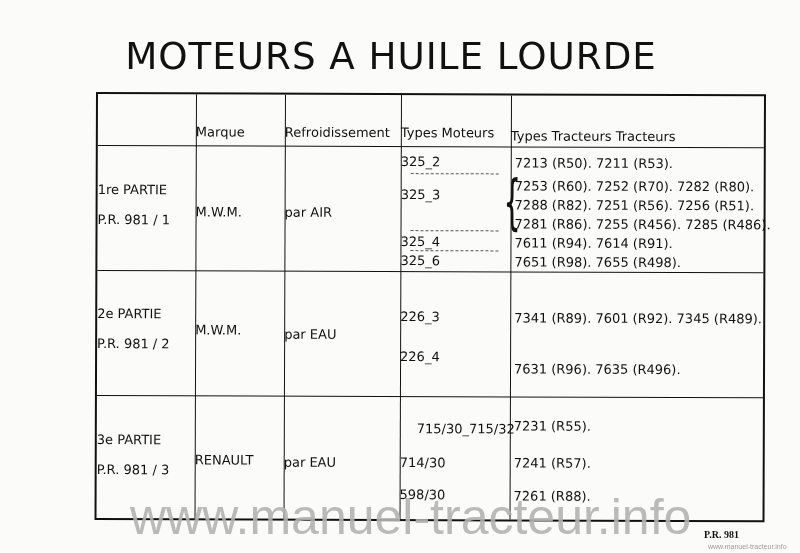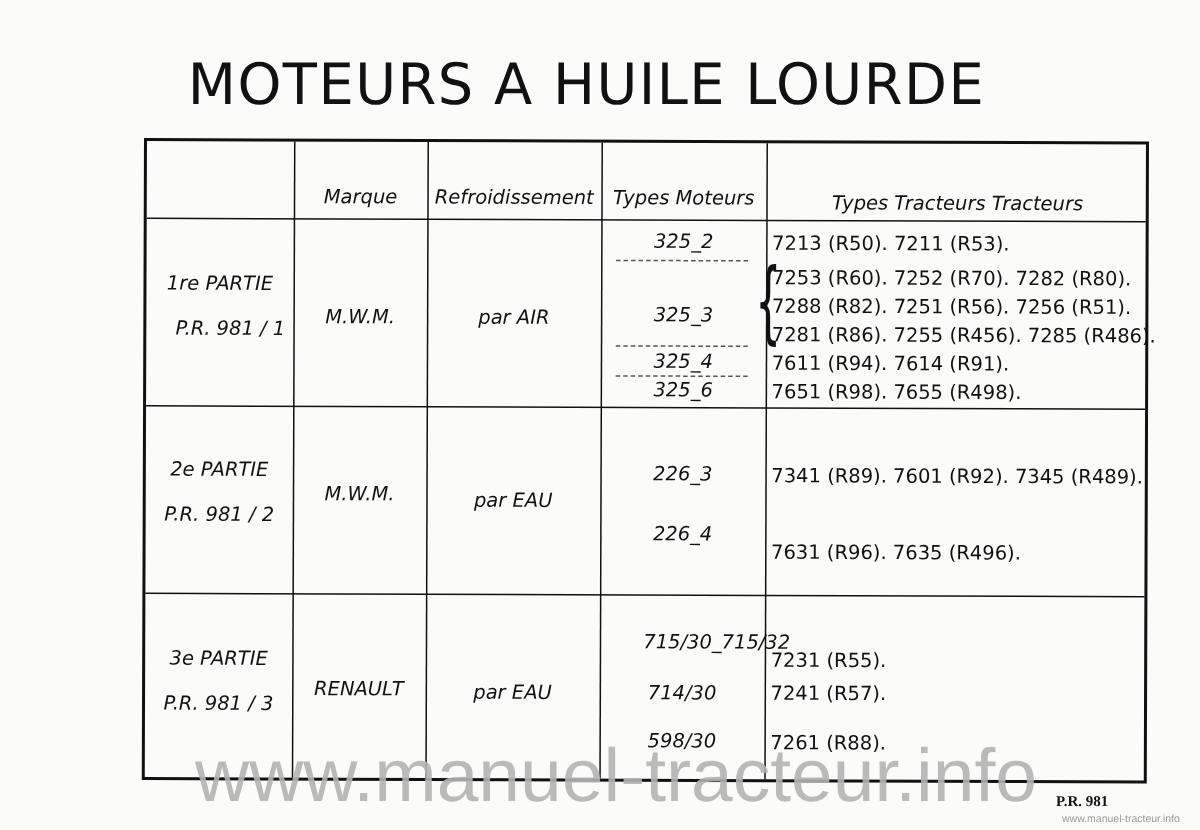--- a/index.html
+++ b/index.html
@@ -19,21 +19,21 @@
     position:absolute; left:96px; top:92px; width:670px; height:428px;
     border:2px solid #111; box-sizing:border-box;
     transform:rotate(0.2deg); transform-origin:left top;
   }
   .vline { position:absolute; top:0; bottom:0; width:0; border-left:1.5px solid #111; }
   .hline { position:absolute; left:0; right:0; height:0; border-top:1.5px solid #111; }
   .dash  { position:absolute; height:0; border-top:1px dashed #555; }
   .cell {
     position:absolute; font-size:13px; white-space:nowrap; line-height:16px;
   }
-  .center { text-align:center;font-style:italic; }
+  .center { text-align:left; }
   .hdr { font-size:13px; }
   .brace {
     position:absolute; font-size:60px; line-height:60px; color:#111;
     transform:scaleX(0.45); transform-origin:left;
     font-family:"DejaVu Sans", sans-serif;
   }
   .watermark {
     position:absolute; left:130px; top:488px; font-size:50px; color:#b3b3b3;
     font-family:"Liberation Sans", sans-serif; letter-spacing:0px; opacity:0.9;
   }
@@ -70,21 +70,21 @@
   <div class="cell hdr center" style="left:413px;width:255px;top:33px">Types Tracteurs Tracteurs</div>
 
   <div>
     <div class="cell center" style="left:0;width:98px;top:88px">1re PARTIE</div>
     <div class="cell center" style="left:0;width:112px;top:118px">P.R. 981 / 1</div>
     <div class="cell center" style="left:98px;width:89px;top:110px">M.W.M.</div>
     <div class="cell center" style="left:187px;width:116px;top:110px">par AIR</div>
 
     <div class="cell center" style="left:303px;width:110px;top:59px">325_2</div>
     <div class="dash" style="left:313px;width:88px;top:78px"></div>
-    <div class="cell center" style="left:303px;width:110px;top:108px">325_3</div>
+    <div class="cell center" style="left:303px;width:110px;top:92px">325_3</div>
     <div class="dash" style="left:313px;width:88px;top:135px"></div>
     <div class="cell center" style="left:303px;width:110px;top:139px">325_4</div>
     <div class="dash" style="left:313px;width:88px;top:155px"></div>
     <div class="cell center" style="left:303px;width:110px;top:158px">325_6</div>
 
     <div class="brace" style="left:406px;top:76px">{</div>
     <div class="cell" style="left:417px;top:60px">7213 (R50). 7211 (R53).</div>
     <div class="cell" style="left:417px;top:83px">7253 (R60). 7252 (R70). 7282 (R80).</div>
     <div class="cell" style="left:417px;top:102px">7288 (R82). 7251 (R56). 7256 (R51).</div>
     <div class="cell" style="left:417px;top:121px">7281 (R86). 7255 (R456). 7285 (R486).</div>
@@ -104,21 +104,21 @@
   </div>
 
   <div>
     <div class="cell center" style="left:0;width:98px;top:338px">3e PARTIE</div>
     <div class="cell center" style="left:0;width:98px;top:368px">P.R. 981 / 3</div>
     <div class="cell center" style="left:98px;width:89px;top:358px">RENAULT</div>
     <div class="cell center" style="left:187px;width:116px;top:360px">par EAU</div>
     <div class="cell center" style="left:320px;width:122px;top:326px">715/30_715/32</div>
     <div class="cell center" style="left:303px;width:110px;top:360px">714/30</div>
     <div class="cell center" style="left:303px;width:110px;top:392px">598/30</div>
-    <div class="cell" style="left:417px;top:338px">7231 (R55).</div>
+    <div class="cell" style="left:417px;top:323px">7231 (R55).</div>
     <div class="cell" style="left:417px;top:360px">7241 (R57).</div>
     <div class="cell" style="left:417px;top:393px">7261 (R88).</div>
   </div>
 </div>
 
 <div class="watermark">www.manuel-tracteur.info</div>
 <div class="footer-ref">P.R. 981</div>
 <div class="footer-url">www.manuel-tracteur.info</div>
 
 </body></html>

